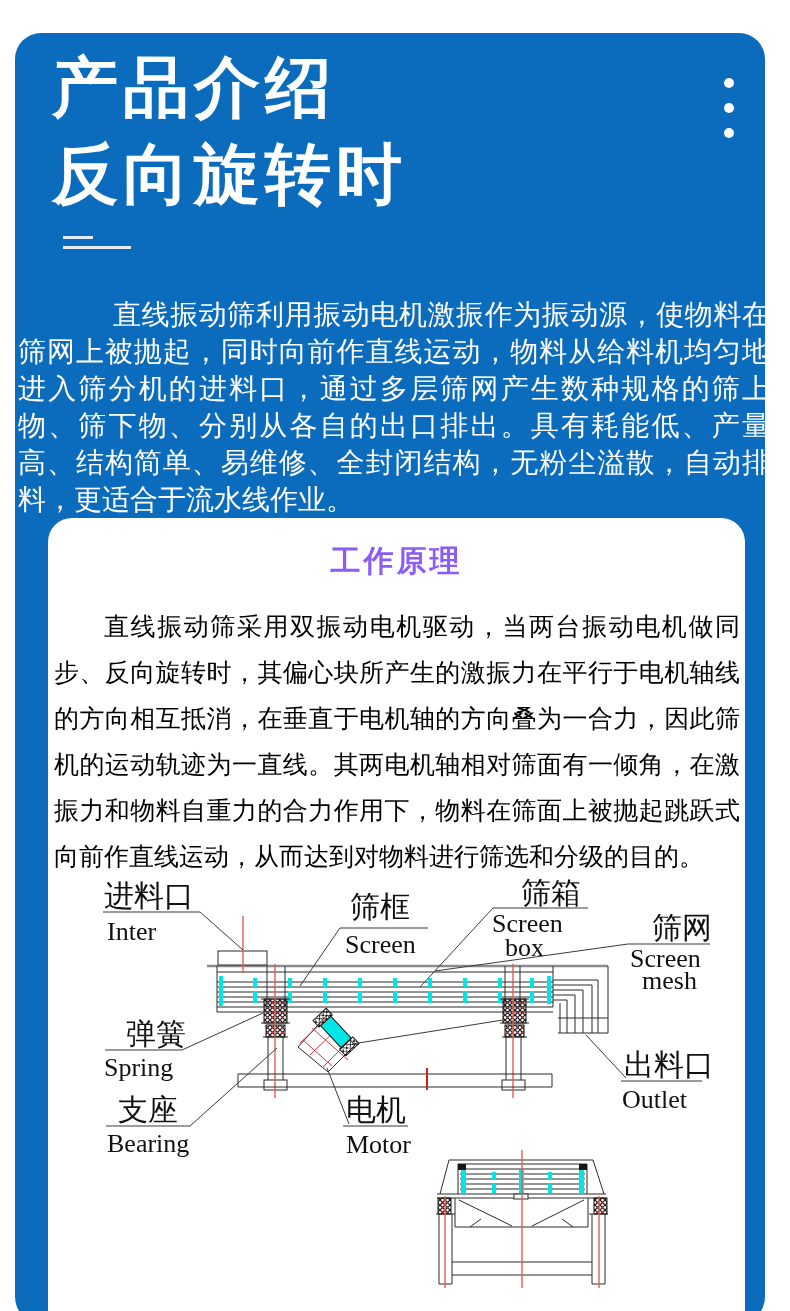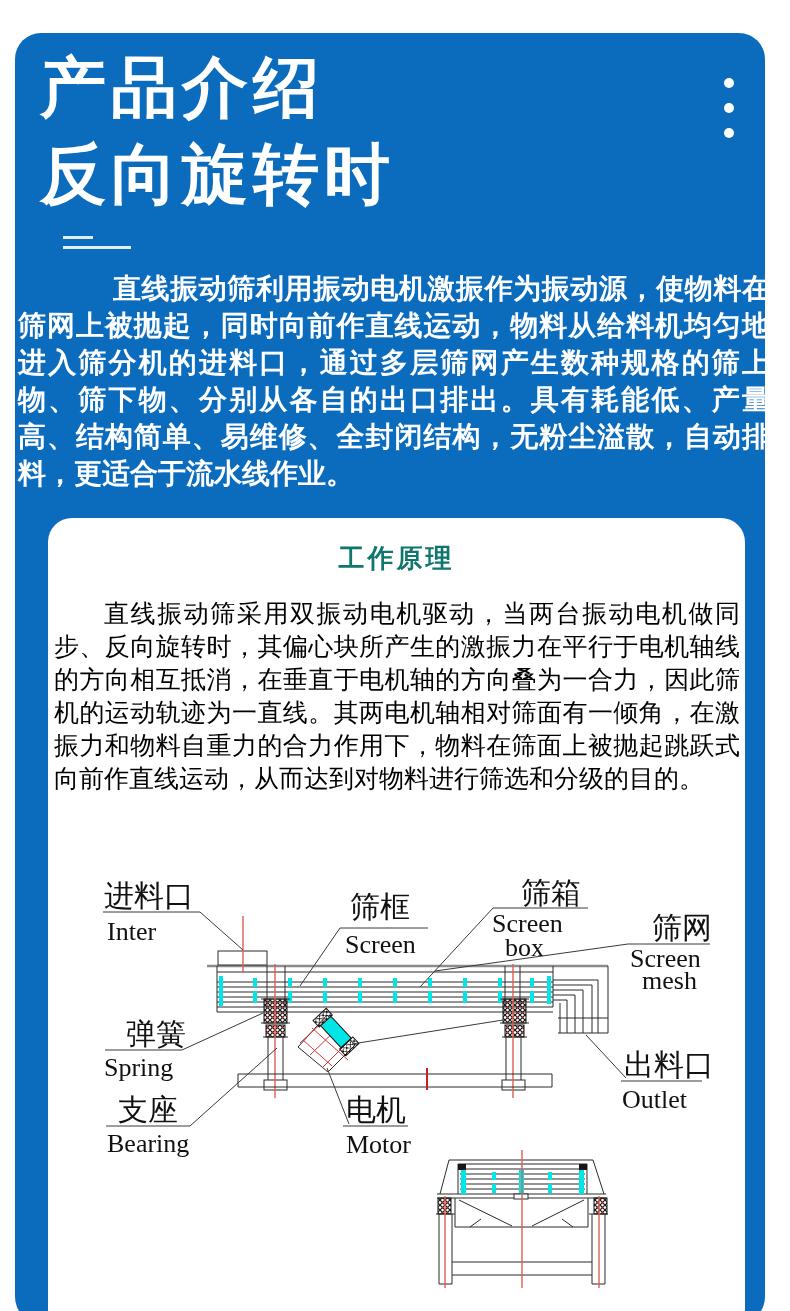--- a/index.html
+++ b/index.html
@@ -7,47 +7,47 @@
   body {
     width:790px; height:1311px; position:relative; overflow:hidden;
     background:#ffffff;
     font-family:"Liberation Sans", sans-serif;
   }
   .blue-panel {
     position:absolute; left:15px; top:33px; width:750px; height:1290px;
     background:#0b6cbe; border-radius:26px;
   }
   .hero-title {
-    position:absolute; left:40px; top:44px;
+    position:absolute; left:52px; top:44px;
     color:#ffffff; font-weight:900; font-size:66px; line-height:87px;
     letter-spacing:5px; font-family:"Liberation Sans", sans-serif;
   }
   .menu-dots { position:absolute; left:724px; top:78px; width:12px; }
   .menu-dots .dot {
     width:10px; height:10px; border-radius:50%; background:#ffffff; margin-bottom:15px;
   }
   .deco-line { position:absolute; height:3px; background:rgba(255,255,255,0.88); }
   .deco-line.short { left:63px; top:236px; width:30px; }
   .deco-line.long  { left:63px; top:246px; width:68px; }
   .intro-text {
-    position:absolute; left:18px; top:270px; width:752px;
-    color:#ffffff; font-size:28px; line-height:37px; font-weight:700;
+    position:absolute; left:18px; top:296px; width:752px;
+    color:#ffffff; font-size:28px; line-height:37px; font-weight:400;
     text-align:justify; text-indent:95px;
   }
   .principle-card {
     position:absolute; left:48px; top:518px; width:697px; height:842px;
     background:#ffffff; border-radius:24px;
   }
   .card-title {
     margin-top:23px; text-align:center;
-    color:#0f766e; font-size:26px; font-weight:bold; letter-spacing:3px;
+    color:#8b5cf6; font-size:30px; font-weight:bold; letter-spacing:3px;
   }
   .card-body {
     margin:21px 5px 0 6px;
-    color:#000000; font-size:25px; line-height:33px;
+    color:#000000; font-size:25px; line-height:46px;
     text-align:justify; text-indent:2em;
   }
   .diagram-svg { position:absolute; left:95px; top:865px; }
   
   .cad  { stroke:#2a2a2a; stroke-width:1; fill:none; }
   .cadw { stroke:#2a2a2a; stroke-width:1; fill:#ffffff; }
   .rail { stroke:#8c8c8c; stroke-width:2.5; fill:none; }
   .lead { stroke:#3a3a3a; stroke-width:1; fill:none; }
   .redc { stroke:#dd6055; stroke-width:1.4; fill:none; }
   .redt { stroke:#c62222; stroke-width:2; fill:none; }

